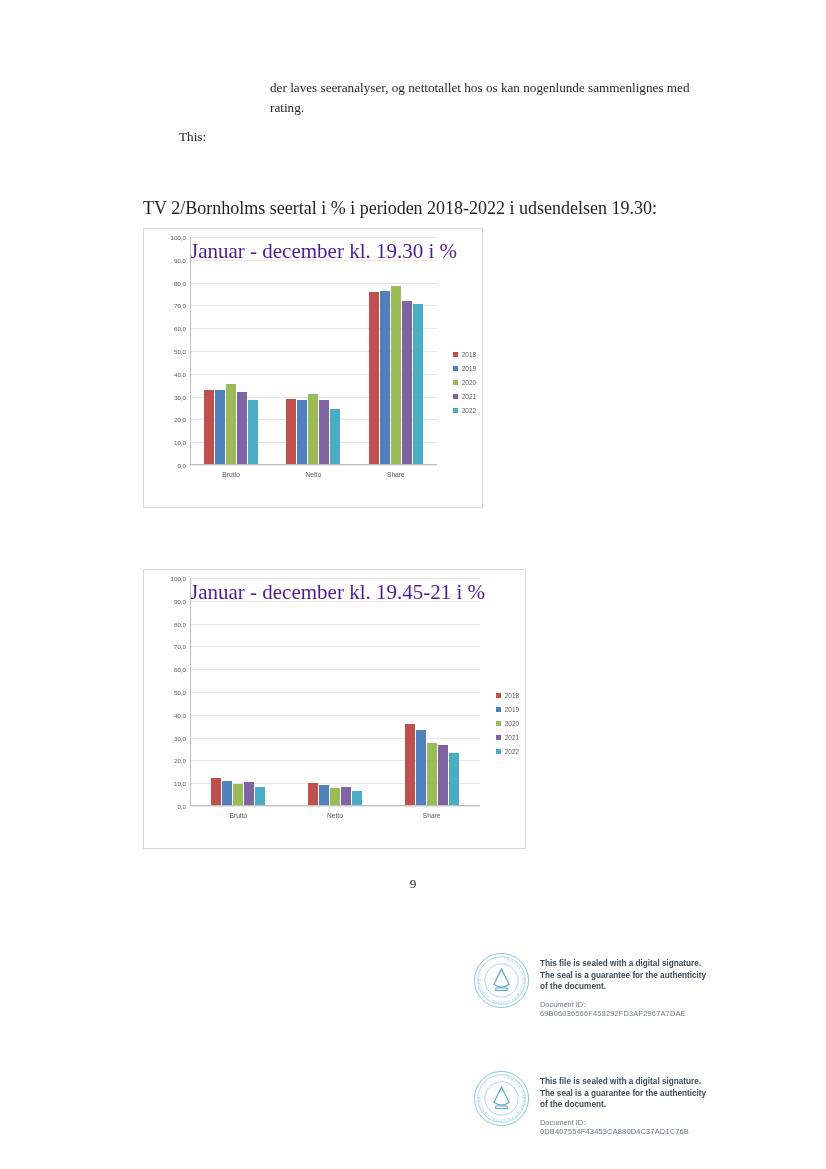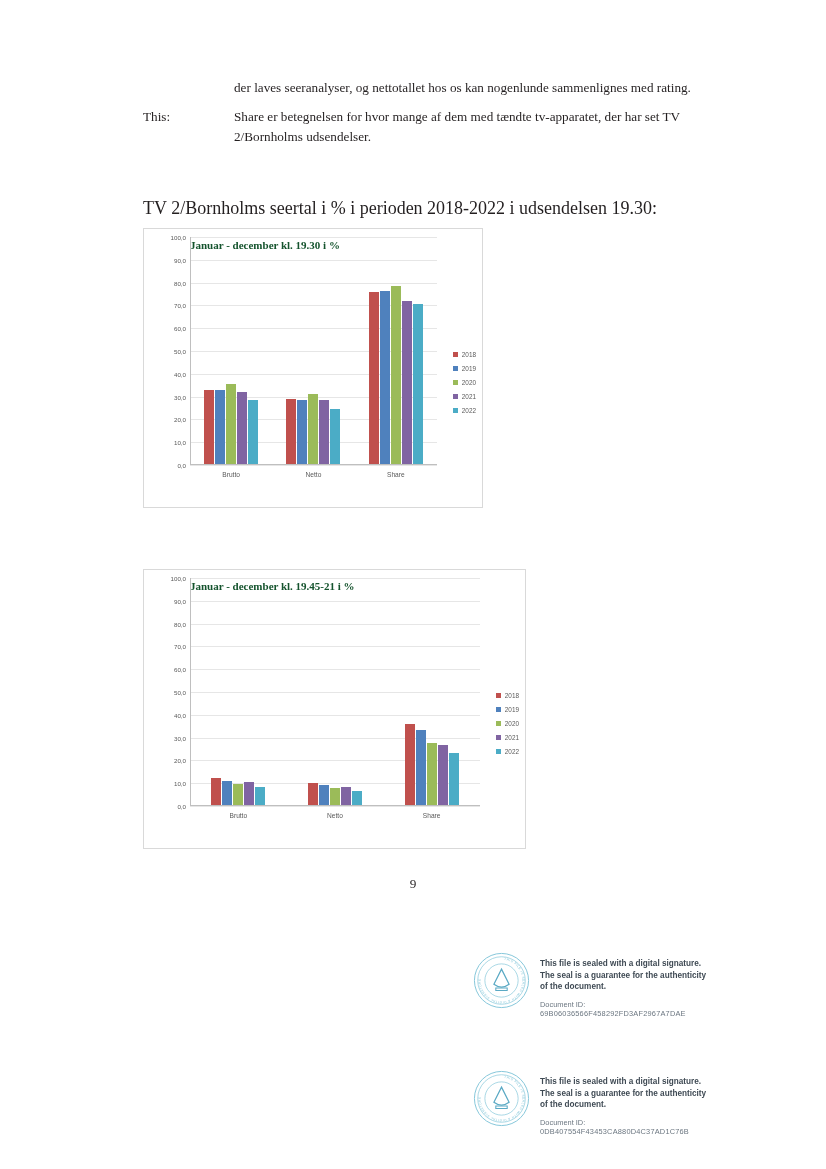--- a/index.html
+++ b/index.html
@@ -26,20 +26,21 @@
     position: absolute;
     left: 143px;
     top: 78px;
     width: 560px;
     font-size: 13.2px;
     line-height: 20px;
   }
   .intro-row {
     display: flex;
     align-items: flex-start;
+    margin-left: 36px;
   }
   .intro-label {
     width: 91px;
     flex: 0 0 91px;
   }
   .intro-text {
     flex: 1;
   }
   .intro-row.first .intro-label { visibility: hidden; }
   .intro-row + .intro-row { margin-top: 9px; }
@@ -64,24 +65,23 @@
     font-family: "Liberation Sans", sans-serif;
   }
   #chart-1 { top: 228px; width: 340px; height: 280px; }
   #chart-2 { top: 569px; width: 383px; height: 280px; }
 
   .chart-title {
     position: absolute;
     left: 46px;
     top: 10px;
     font-family: "Liberation Serif", serif;
-    font-size: 11px;
-    color: #14532d;
+    font-size: 21px;
+    color: #4c1d95;
     white-space: nowrap;
-    font-weight: bold;
   }
 
   .plot {
     position: absolute;
     left: 46px;
     top: 8px;
     right: 45px;
     bottom: 42px;
   }
   .grid-line {
@@ -209,21 +209,20 @@
 
 <div class="page">
 
   <div class="intro">
     <div class="intro-row first">
       <div class="intro-label"></div>
       <div class="intro-text">der laves seeranalyser, og nettotallet hos os kan nogenlunde sammenlignes med rating.</div>
     </div>
     <div class="intro-row">
       <div class="intro-label">This:</div>
-      <div class="intro-text">Share er betegnelsen for hvor mange af dem med tændte tv-apparatet, der har set TV 2/Bornholms udsendelser.</div>
     </div>
   </div>
 
   <div class="caption" id="caption-1">TV 2/Bornholms seertal i % i perioden 2018-2022 i udsendelsen 19.30:</div>
 
   <div class="chart-box" id="chart-1">
     <div class="chart-title">Januar - december kl. 19.30 i %</div>
     <div class="plot" id="plot-1">
         <div class="grid-line" style="top: 100%;"></div>
         <div class="ytick" style="top: 100%;">0,0</div>

